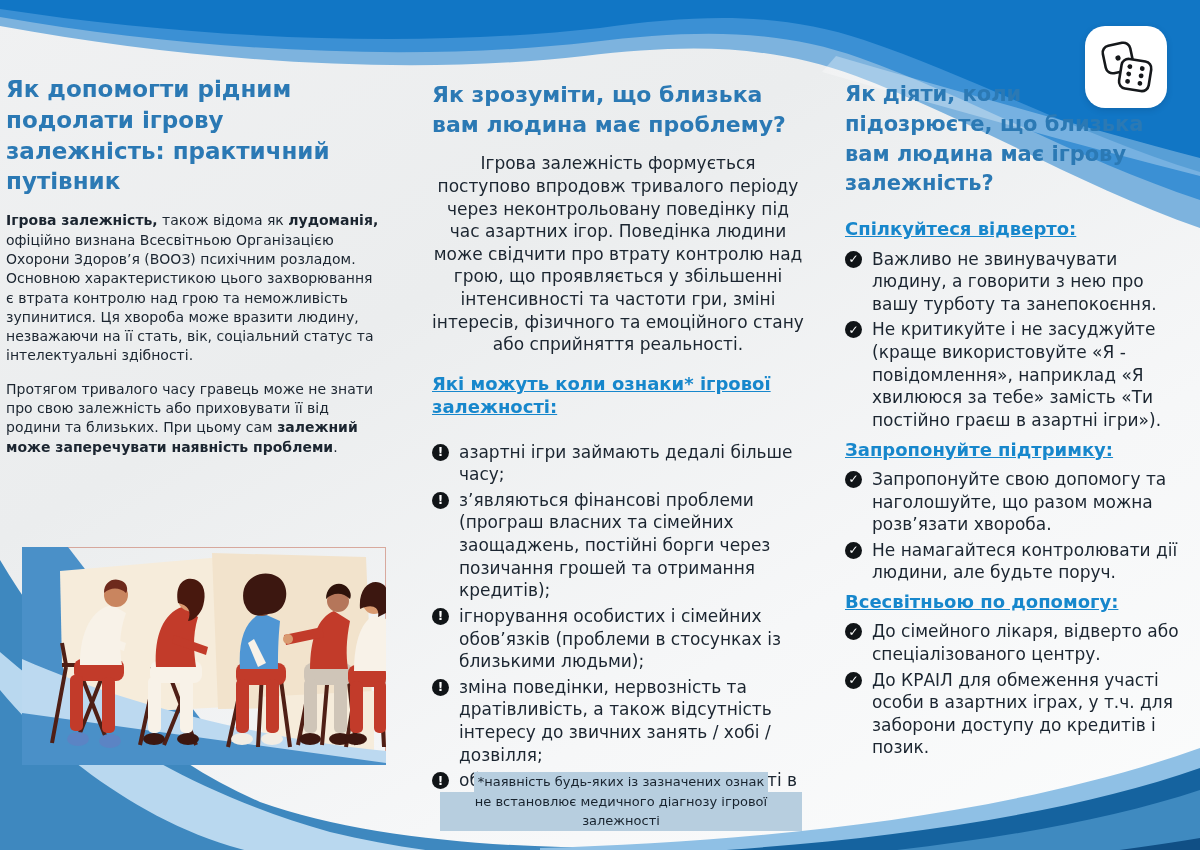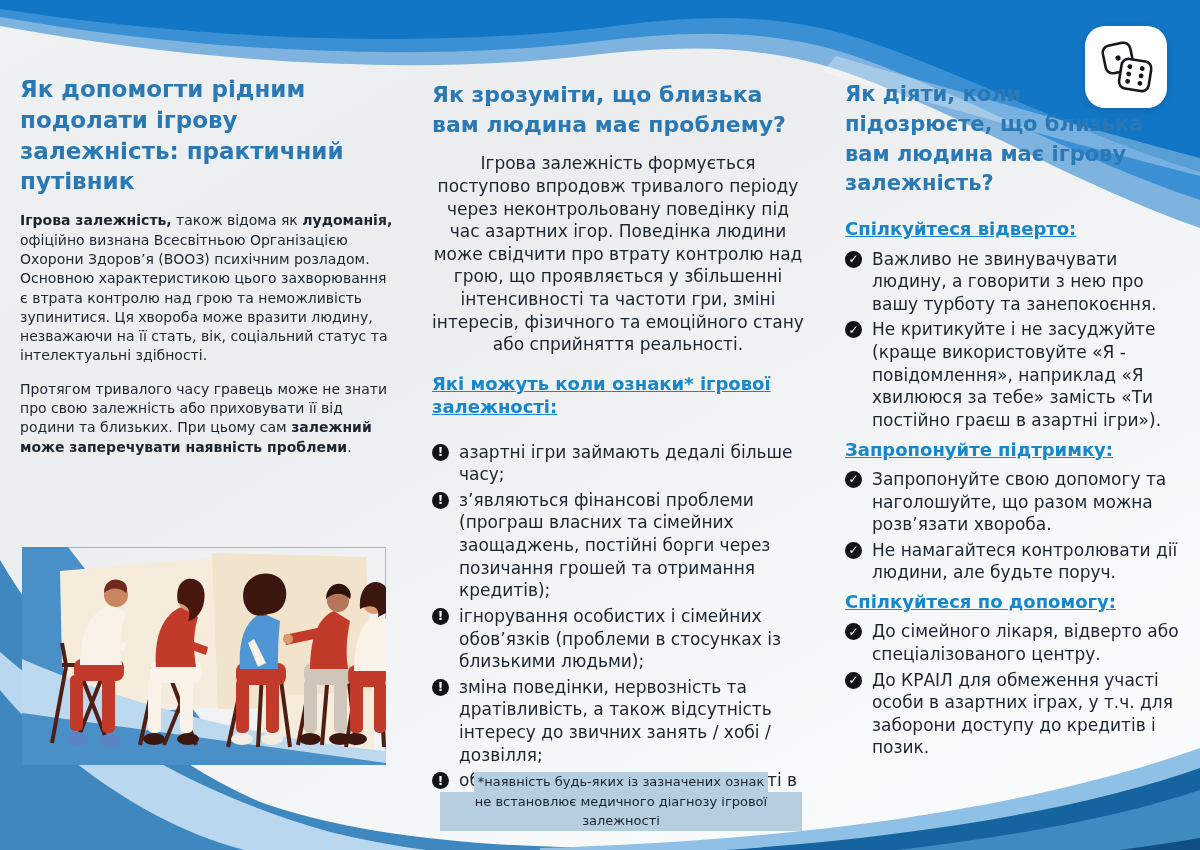--- a/index.html
+++ b/index.html
@@ -12,21 +12,21 @@
   svg{display:block;}
   .top-wave,.bottom-wave{position:absolute;left:0;width:1200px;pointer-events:none;}
   .top-wave{top:0;}
   .bottom-wave{bottom:0;}
   .dice-badge{
     position:absolute;left:1085px;top:26px;width:82px;height:82px;
     background:#ffffff;border-radius:20px;box-shadow:0 2px 6px rgba(10,40,70,.18);
     display:flex;align-items:center;justify-content:center;
   }
   .col{position:absolute;}
-  .col1{left:20px;top:74px;width:376px;}
+  .col1{left:6px;top:74px;width:376px;}
   .col2{left:432px;top:80px;width:372px;}
   .col3{left:845px;top:80px;width:345px;}
   h1,h2{margin:0;font-weight:bold;color:#2b79b4;}
   .col1 h1{font-size:23px;line-height:1.34;margin-bottom:14px;}
   .col2 h1{font-size:22px;line-height:1.35;margin-bottom:13px;}
   .col3 h1{font-size:21px;line-height:1.42;margin-bottom:18px;width:310px;}
   .body-text{font-size:14px;line-height:1.38;margin:0 0 14px 0;}
   .col2 .body-text{font-size:17px;line-height:1.33;margin-bottom:16px;text-align:center;}
   .subhead{font-size:18px;font-weight:bold;color:#1787cc;line-height:1.3;margin:0 0 22px 0;text-decoration:underline;}
   .col3 .subhead{margin:0 0 7px 0;}
@@ -225,21 +225,21 @@
             <span>Запропонуйте свою допомогу та наголошуйте, що разом можна розв’язати хвороба.</span>
           </li>
         <li>
             <span class="mark">✓</span>
             <span>Не намагайтеся контролювати дії людини, але будьте поруч.</span>
           </li>
       </ul>
     </div>
 
     <div class="section">
-      <p class="subhead">Спілкуйтеся по допомогу:</p>
+      <p class="subhead">Всесвітньою по допомогу:</p>
       <ul class="marked">
         <li>
             <span class="mark">✓</span>
             <span>До сімейного лікаря, відверто або спеціалізованого центру.</span>
           </li>
         <li>
             <span class="mark">✓</span>
             <span>До КРАІЛ для обмеження участі особи в азартних іграх, у т.ч. для заборони доступу до кредитів і позик.</span>
           </li>
       </ul>

